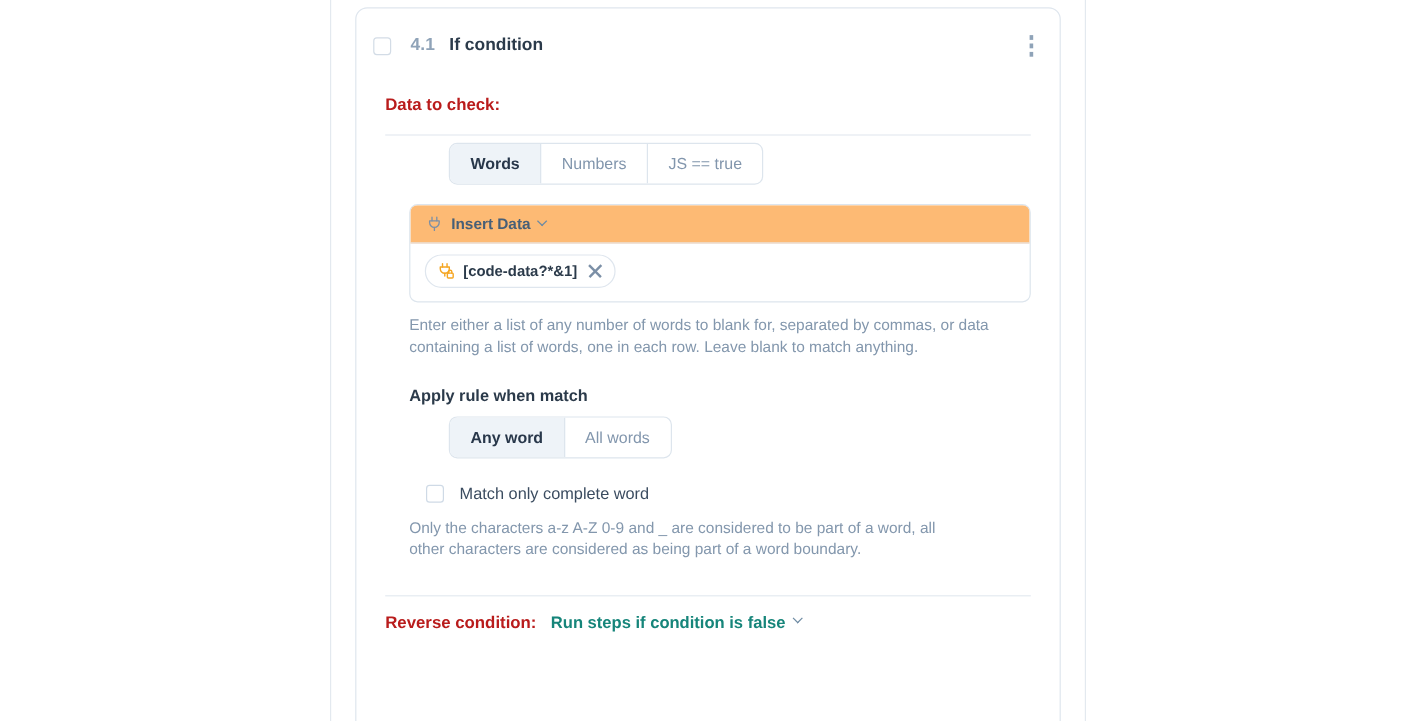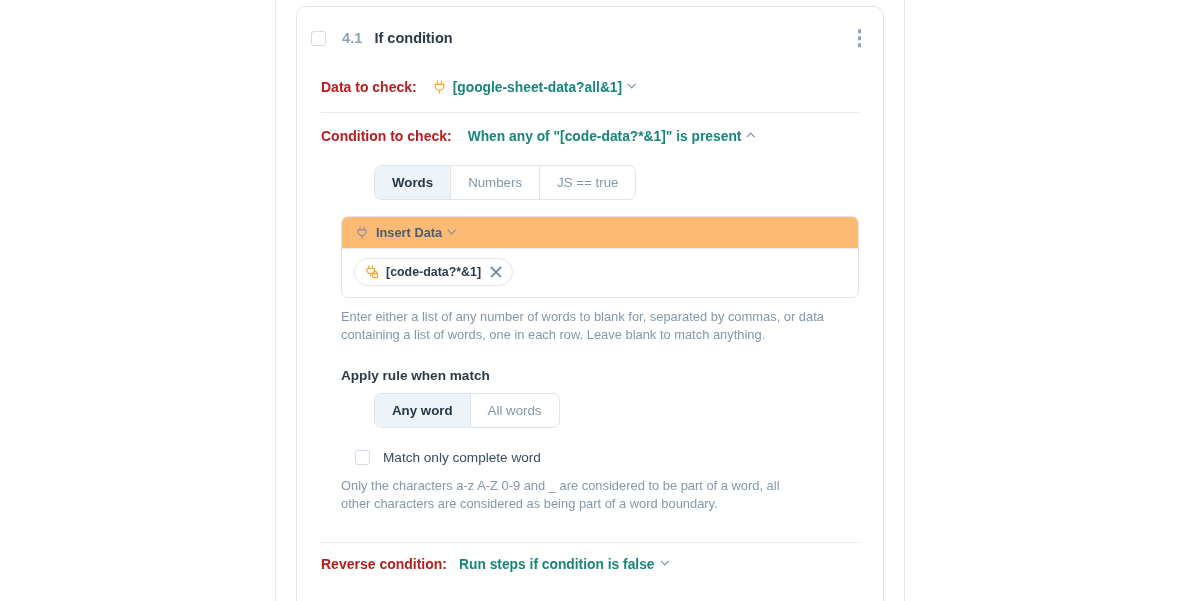--- a/index.html
+++ b/index.html
@@ -256,42 +256,24 @@
         <i></i>
           <i></i>
           <i></i>
       </div>
     </div>
 
     <div class="card-body">
 
       <div class="row" style="height:36px">
         <span class="row-label">Data to check:</span>
-        <span class="row-value gap-16">
-          <span class="plug">
-            <svg viewBox="0 0 24 26" width="13" height="14" fill="none" stroke="#f5a623" stroke-width="2.2" stroke-linecap="round" stroke-linejoin="round">
-              <path d="M8 2v6M16 2v6"></path>
-              <path d="M4 8h16v3a8 8 0 0 1-8 8 8 8 0 0 1-8-8V8z"></path>
-              <path d="M12 19v5"></path>
-            </svg>
-          </span>
-          <span>[google-sheet-data?all&amp;1]</span>
-          <span class="chev sm"></span>
-        </span>
       </div>
 
       <div class="hr" style="margin-top:7px"></div>
 
-      <div class="row" style="height:46px">
-        <span class="row-label">Condition to check:</span>
-        <span class="row-value gap-16">
-          <span>When any of "[code-data?*&amp;1]" is present</span>
-          <span class="chev sm up"></span>
-        </span>
-      </div>
 
       <div class="pad-l20" style="margin-top:6px">
         <div class="seg">
           <div class="on">Words</div>
           <div>Numbers</div>
           <div>JS == true</div>
         </div>
       </div>
 
       <div class="pad-l20">

